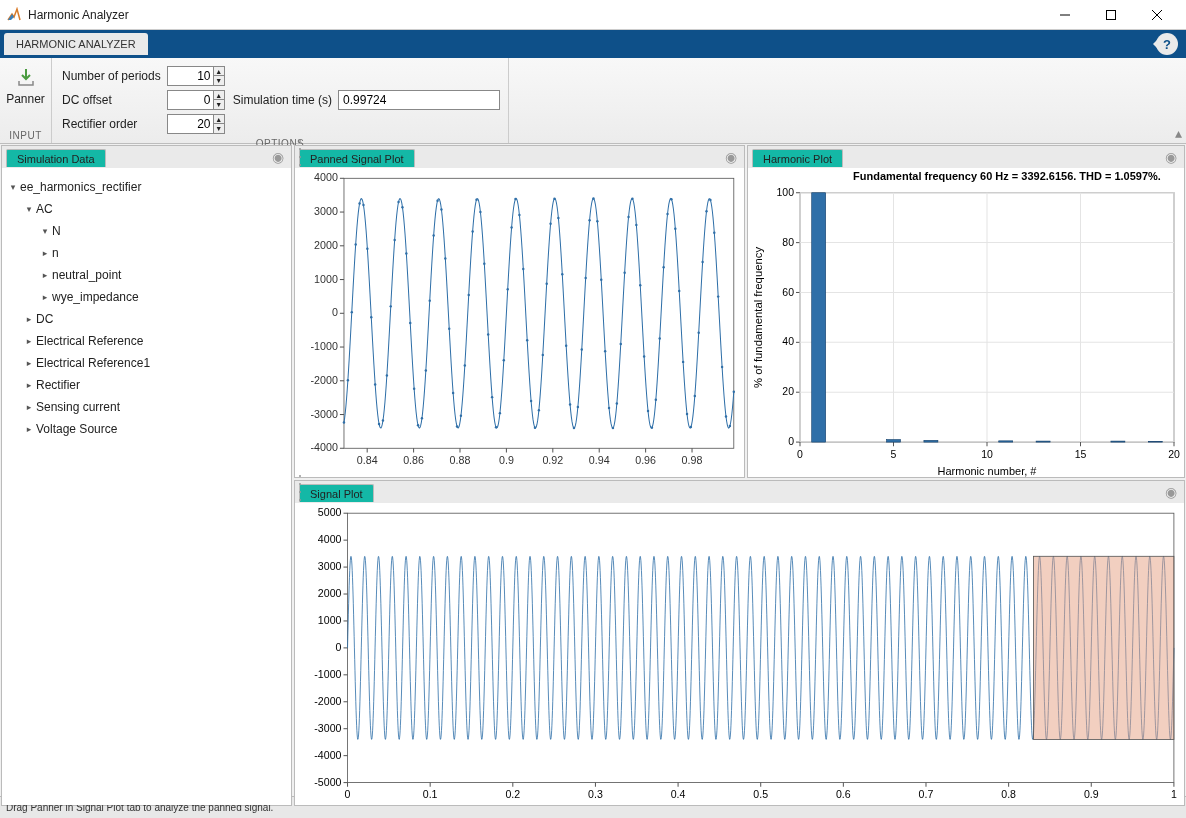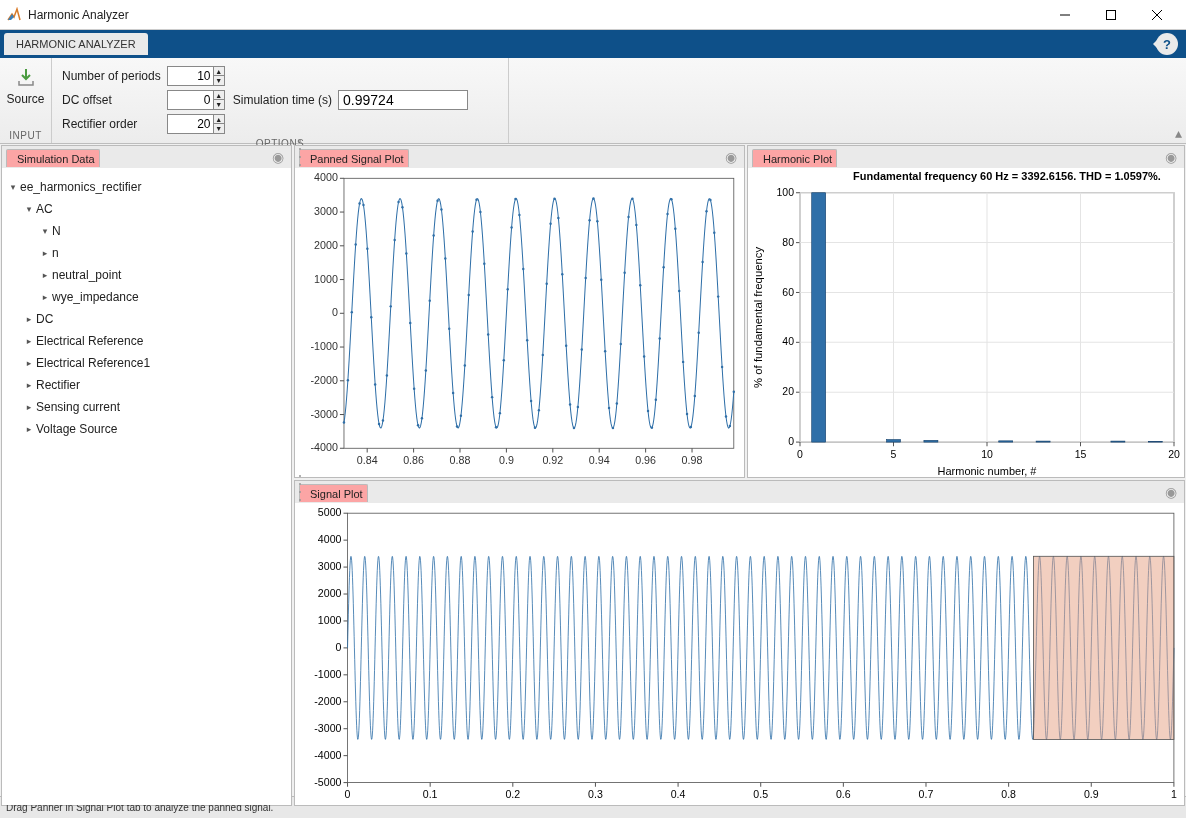--- a/index.html
+++ b/index.html
@@ -23,29 +23,29 @@
   .ts-section { padding: 4px 8px 0 8px; display: flex; flex-direction: column; border-right: 1px solid #ccc; }
   .ts-section .label { text-align: center; font-size: 10px; color: #666; margin-top: auto; padding-bottom: 2px; letter-spacing: 0.5px; }
   .ts-btn { display: flex; flex-direction: column; align-items: center; padding: 4px 6px; cursor: pointer; border-radius: 3px; gap: 2px; }
   .ts-icon { width: 24px; height: 24px; }
   .options-grid { display: grid; grid-template-columns: auto 60px auto 160px; gap: 4px 6px; align-items: center; font-size: 12px; padding: 4px 2px; }
   .spin { display: flex; align-items: center; border: 1px solid #888; height: 20px; background:#fff; width: 58px;}
   .spin input { width: 100%; border: none; text-align: right; padding: 0 2px; font-size: 12px; outline:none; }
   .spin .arrows { width: 14px; display: flex; flex-direction: column; border-left: 1px solid #888; }
   .spin .arrows span { height: 9px; display:flex; align-items:center; justify-content:center; font-size:7px; line-height:1; background:#eee; cursor:pointer;}
   .spin .arrows span:first-child{border-bottom:1px solid #888;}
-  .txt { border: 1px solid #888; height: 20px; padding: 0 4px; font-size: 14px; background:#fff; width: 130px; }
+  .txt { border: 1px solid #888; height: 20px; padding: 0 4px; font-size: 12px; background:#fff; width: 162px; }
   .toolstrip-right { margin-left: auto; display:flex; flex-direction:column; align-items:flex-end; padding:4px 4px 2px 0;}
   .toolstrip-right .collapse { font-size:14px; color:#888; cursor:pointer; margin-top:auto;}
   
   
   .layout { display: grid; grid-template-columns: 293px 1fr; grid-template-rows: 1fr; height: calc(818px - 30px - 28px - 86px - 22px); }
   .panel { border: 1px solid #bbb; background:#fff; display:flex; flex-direction:column; margin:1px;}
   .panel-header { height: 22px; background: #eaeaea; display: flex; align-items: center; font-size: 11px; position:relative;}
-  .panel-header .ptab { background:#fca5a5; border:1px solid #bbb; border-bottom:none; padding:3px 4px 2px 10px; margin-left:4px; margin-top:1px; border-radius:2px 2px 0 0;}
+  .panel-header .ptab { background:#14b8a6; border:1px solid #bbb; border-bottom:none; padding:3px 10px 2px 10px; margin-left:4px; margin-top:1px; border-radius:2px 2px 0 0;}
   .panel-header .gear { position:absolute; right:6px; width:14px; height:14px; display:flex; align-items:center; justify-content:center; cursor:pointer; color:#999; font-size:14px;}
   .panel-body { flex:1; overflow:hidden; background:#fff; position:relative;}
   
   .right-col { display:grid; grid-template-rows: 327px 1fr; gap: 8px; }
   .right-top { display:grid; grid-template-columns: 1fr 440px; }
   
   
   .tree { padding: 8px 4px; font-size: 12px; line-height: 22px; }
   .tree-row { display:flex; align-items:center; padding-left: 0; cursor:pointer; white-space:nowrap;}
   .tree-row.sel { background:#b3d4fc;}
@@ -95,21 +95,21 @@
   <div class="help">?</div>
 </div>
 
 <div class="toolstrip">
   <div class="ts-section" style="width:52px;">
     <div class="ts-btn">
       <svg class="ts-icon" viewBox="0 0 24 24">
           <path d="M12 3 v10 M8 9 l4 4 4-4" fill="none" stroke="#4a9b3f" stroke-width="2"></path>
           <path d="M5 15 v4 h14 v-4" fill="none" stroke="#888" stroke-width="1.5"></path>
         </svg>
-      <span>Source</span>
+      <span>Panner</span>
     </div>
     <div class="label">INPUT</div>
   </div>
   <div class="ts-section" style="flex:0 0 auto;">
     <div class="options-grid">
       <span>Number of periods</span>
       <div class="spin">
         <input value="10" style="">
         <div class="arrows">
             <span>▲</span>

